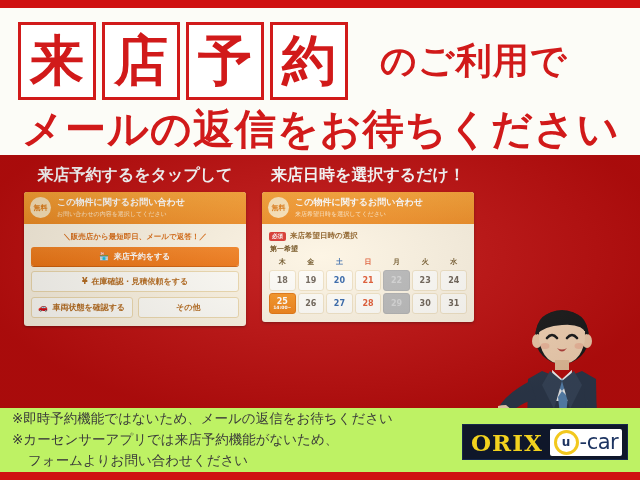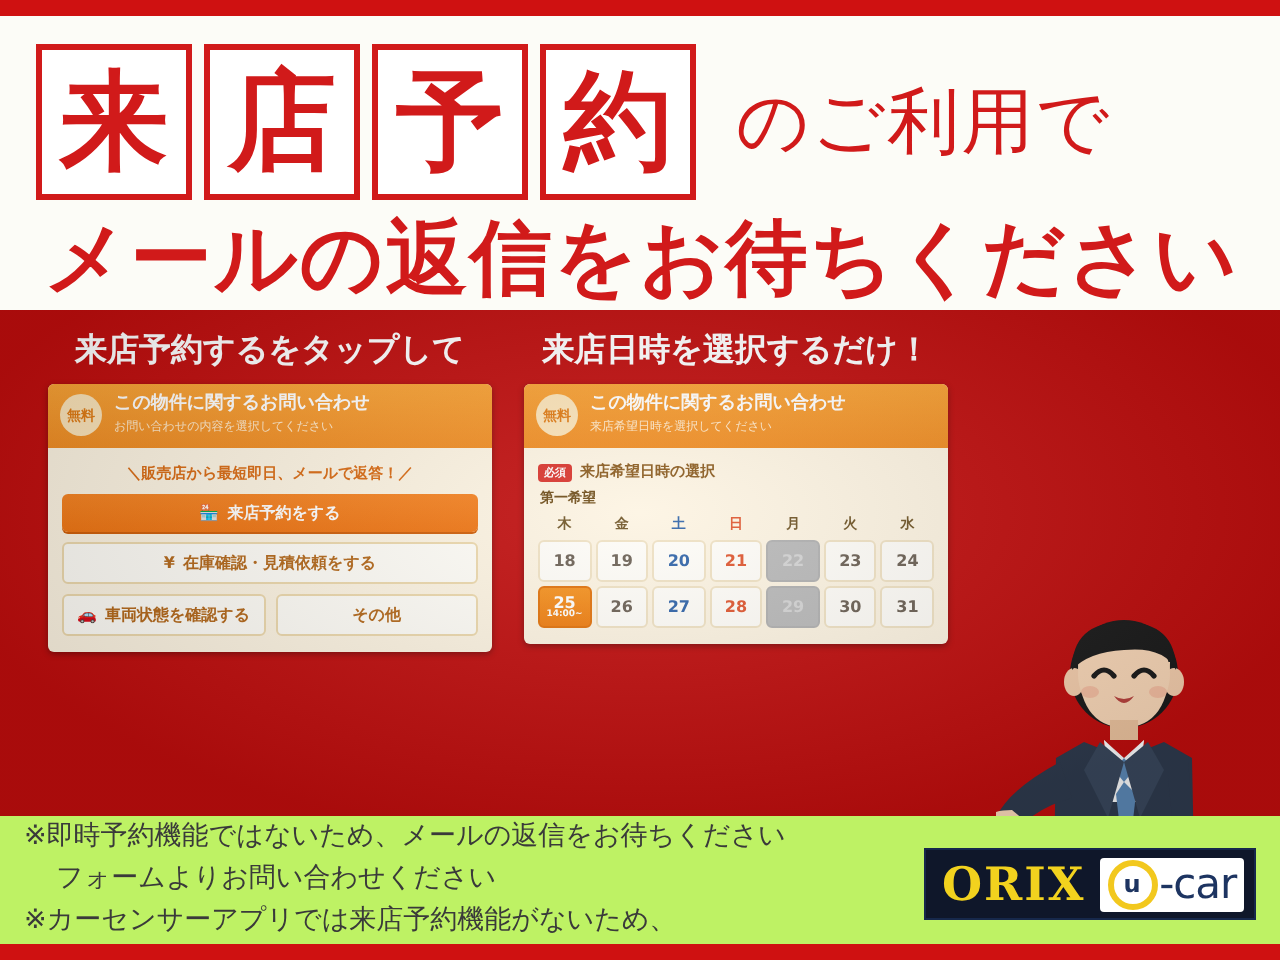--- a/index.html
+++ b/index.html
@@ -16,21 +16,21 @@
   
   .headline{position:absolute;left:0;top:8px;width:640px;height:147px;background:#fcfcf7;}
   .hl-row1{position:absolute;left:18px;top:14px;display:flex;align-items:center;gap:6px;}
   .kanji-box{
     width:72px;height:72px;border:3px solid #d11a1a;background:#fff;
     display:flex;align-items:center;justify-content:center;
     font-family:"DejaVu Sans","Liberation Sans",sans-serif;
     font-weight:bold;font-size:54px;color:#d11a1a;line-height:1;
   }
   .hl-tail{
-    margin-left:14px;font-size:36px;font-weight:normal;color:#d11a1a;
+    margin-left:26px;font-size:36px;font-weight:bold;color:#d11a1a;
     letter-spacing:1px;white-space:nowrap;
   }
   .hl-row2{
     position:absolute;left:22px;top:94px;width:600px;
     font-size:41px;font-weight:bold;color:#d11a1a;letter-spacing:1px;
     white-space:nowrap;
   }
 
   
   .red-panel{position:absolute;left:0;top:155px;width:640px;height:253px;background:#c00d0d;overflow:hidden;}
@@ -296,22 +296,22 @@
       <rect x="62" y="176" width="3" height="66" fill="#263142"></rect>
 
       <ellipse cx="46" cy="248" rx="14" ry="6" fill="#1b2230"></ellipse>
       <ellipse cx="82" cy="248" rx="14" ry="6" fill="#1b2230"></ellipse>
     </svg>
 
   </div>
 
   <div class="disclaimer">
     <div class="dis-line">※即時予約機能ではないため、メールの返信をお待ちください</div>
+    <div class="dis-line">※カーセンサーアプリでは来店予約機能がないため、</div>
     <div class="dis-line indent">フォームよりお問い合わせください</div>
-    <div class="dis-line">※カーセンサーアプリでは来店予約機能がないため、</div>
   </div>
 
   <div class="logo">
     <span class="logo-orix">ORIX</span>
     <span class="logo-ucar">
       <span class="ucar-u">u</span>
       <span class="ucar-txt">-car</span>
     </span>
   </div>
 

